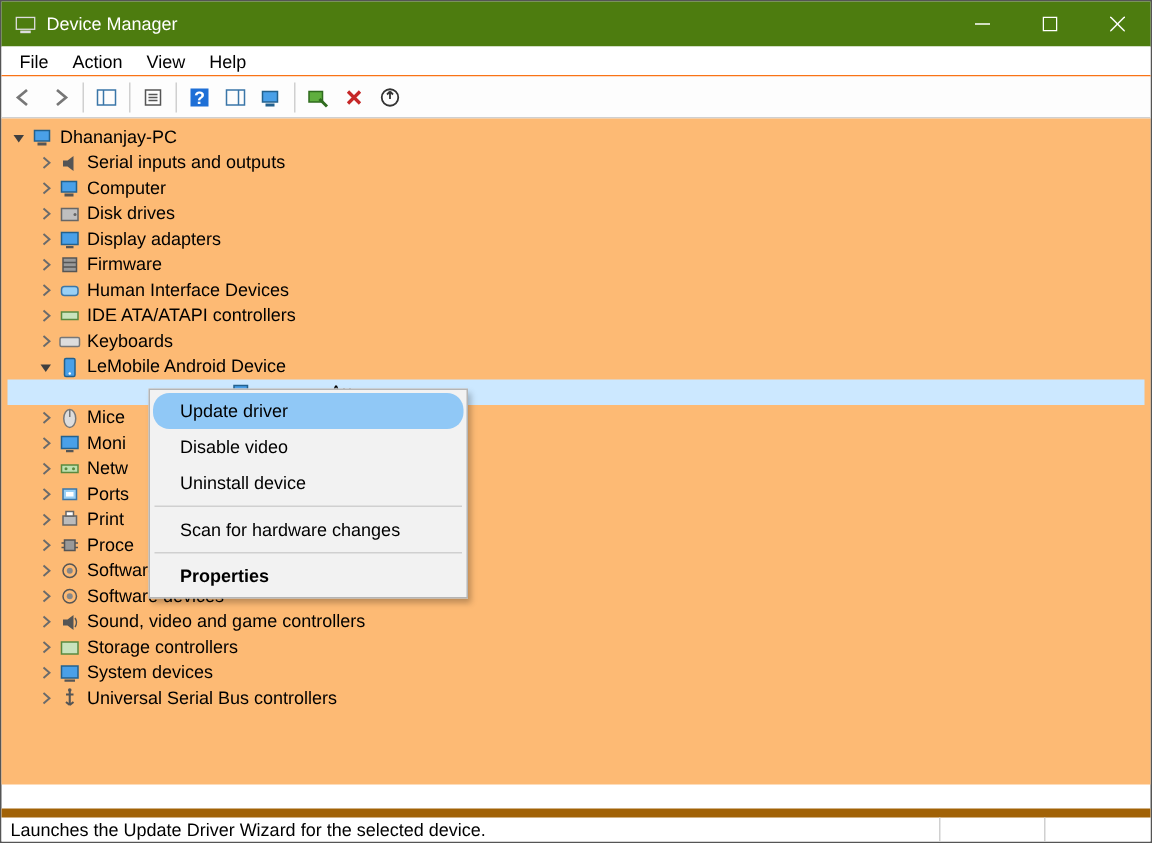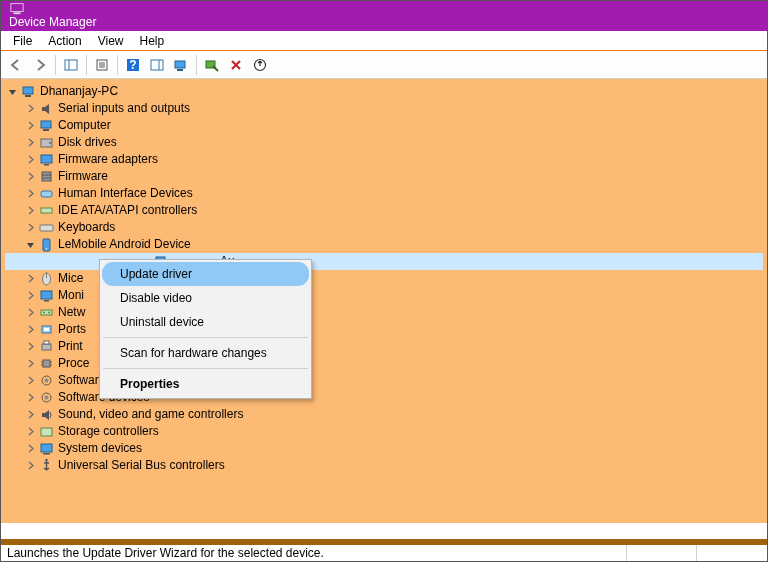--- a/index.html
+++ b/index.html
@@ -1,18 +1,18 @@
 <!DOCTYPE html>
 <html><head>
 <meta charset="utf-8">
 <style>
   * { box-sizing: border-box; font-family: "Segoe UI", Tahoma, sans-serif; font-size: 12px; }
   html, body { margin:0; padding:0; width:768px; height:562px; background:#fff; overflow:hidden; }
   .window { width:768px; height:562px; display:flex; flex-direction:column; border:1px solid #555; background:#fff; }
-  .titlebar { background:#a21caf; color:#fff; height:30px; display:flex; padding:0 0 0 8px;flex-direction:column; }
+  .titlebar { background:#4d7c0f; color:#fff; height:30px; display:flex; align-items:center; padding:0 0 0 8px; }
   .titlebar .app-icon { width:16px; height:16px; margin-right:6px; display:inline-flex; align-items:center; justify-content:center; }
   .titlebar .title { flex:1; font-size:12px; }
   .titlebar .win-controls { display:flex; }
   .titlebar .win-btn { width:45px; height:30px; display:flex; align-items:center; justify-content:center; color:#fff; }
   .titlebar .win-btn svg { stroke:#fff; }
 
   .menubar { height:20px; display:flex; align-items:center; padding:0 4px; background:#fff; border-bottom:1px solid #f97316; }
   .menubar .menu-item { padding:2px 8px; cursor:default; }
 
   .toolbar { height:28px; display:flex; align-items:center; padding:0 4px; gap:2px; border-bottom:1px solid #d0d0d0; background:#fdfdfd; }
@@ -210,21 +210,21 @@
           <svg viewBox="0 0 9 9">
             <path d="M3 1 L7 4.5 L3 8" fill="none" stroke="#6b6b6b" stroke-width="1.3"></path>
           </svg>
         </span>
         <span class="dev-icon">
           <svg width="15" height="15" viewBox="0 0 15 15">
             <rect x="2" y="3" width="11" height="8" fill="#4aa0e8" stroke="#23618e"></rect>
             <rect x="5" y="12" width="5" height="1.5" fill="#555"></rect>
           </svg>
         </span>
-        <span>Firmware adapters</span>
+        <span>Display adapters</span>
       </div>
       <div class="tree-row">
         <span class="spacer" style="width:18px"></span>
         <span class="chevron">
           <svg viewBox="0 0 9 9">
             <path d="M3 1 L7 4.5 L3 8" fill="none" stroke="#6b6b6b" stroke-width="1.3"></path>
           </svg>
         </span>
         <span class="dev-icon">
           <svg width="15" height="15" viewBox="0 0 15 15">

